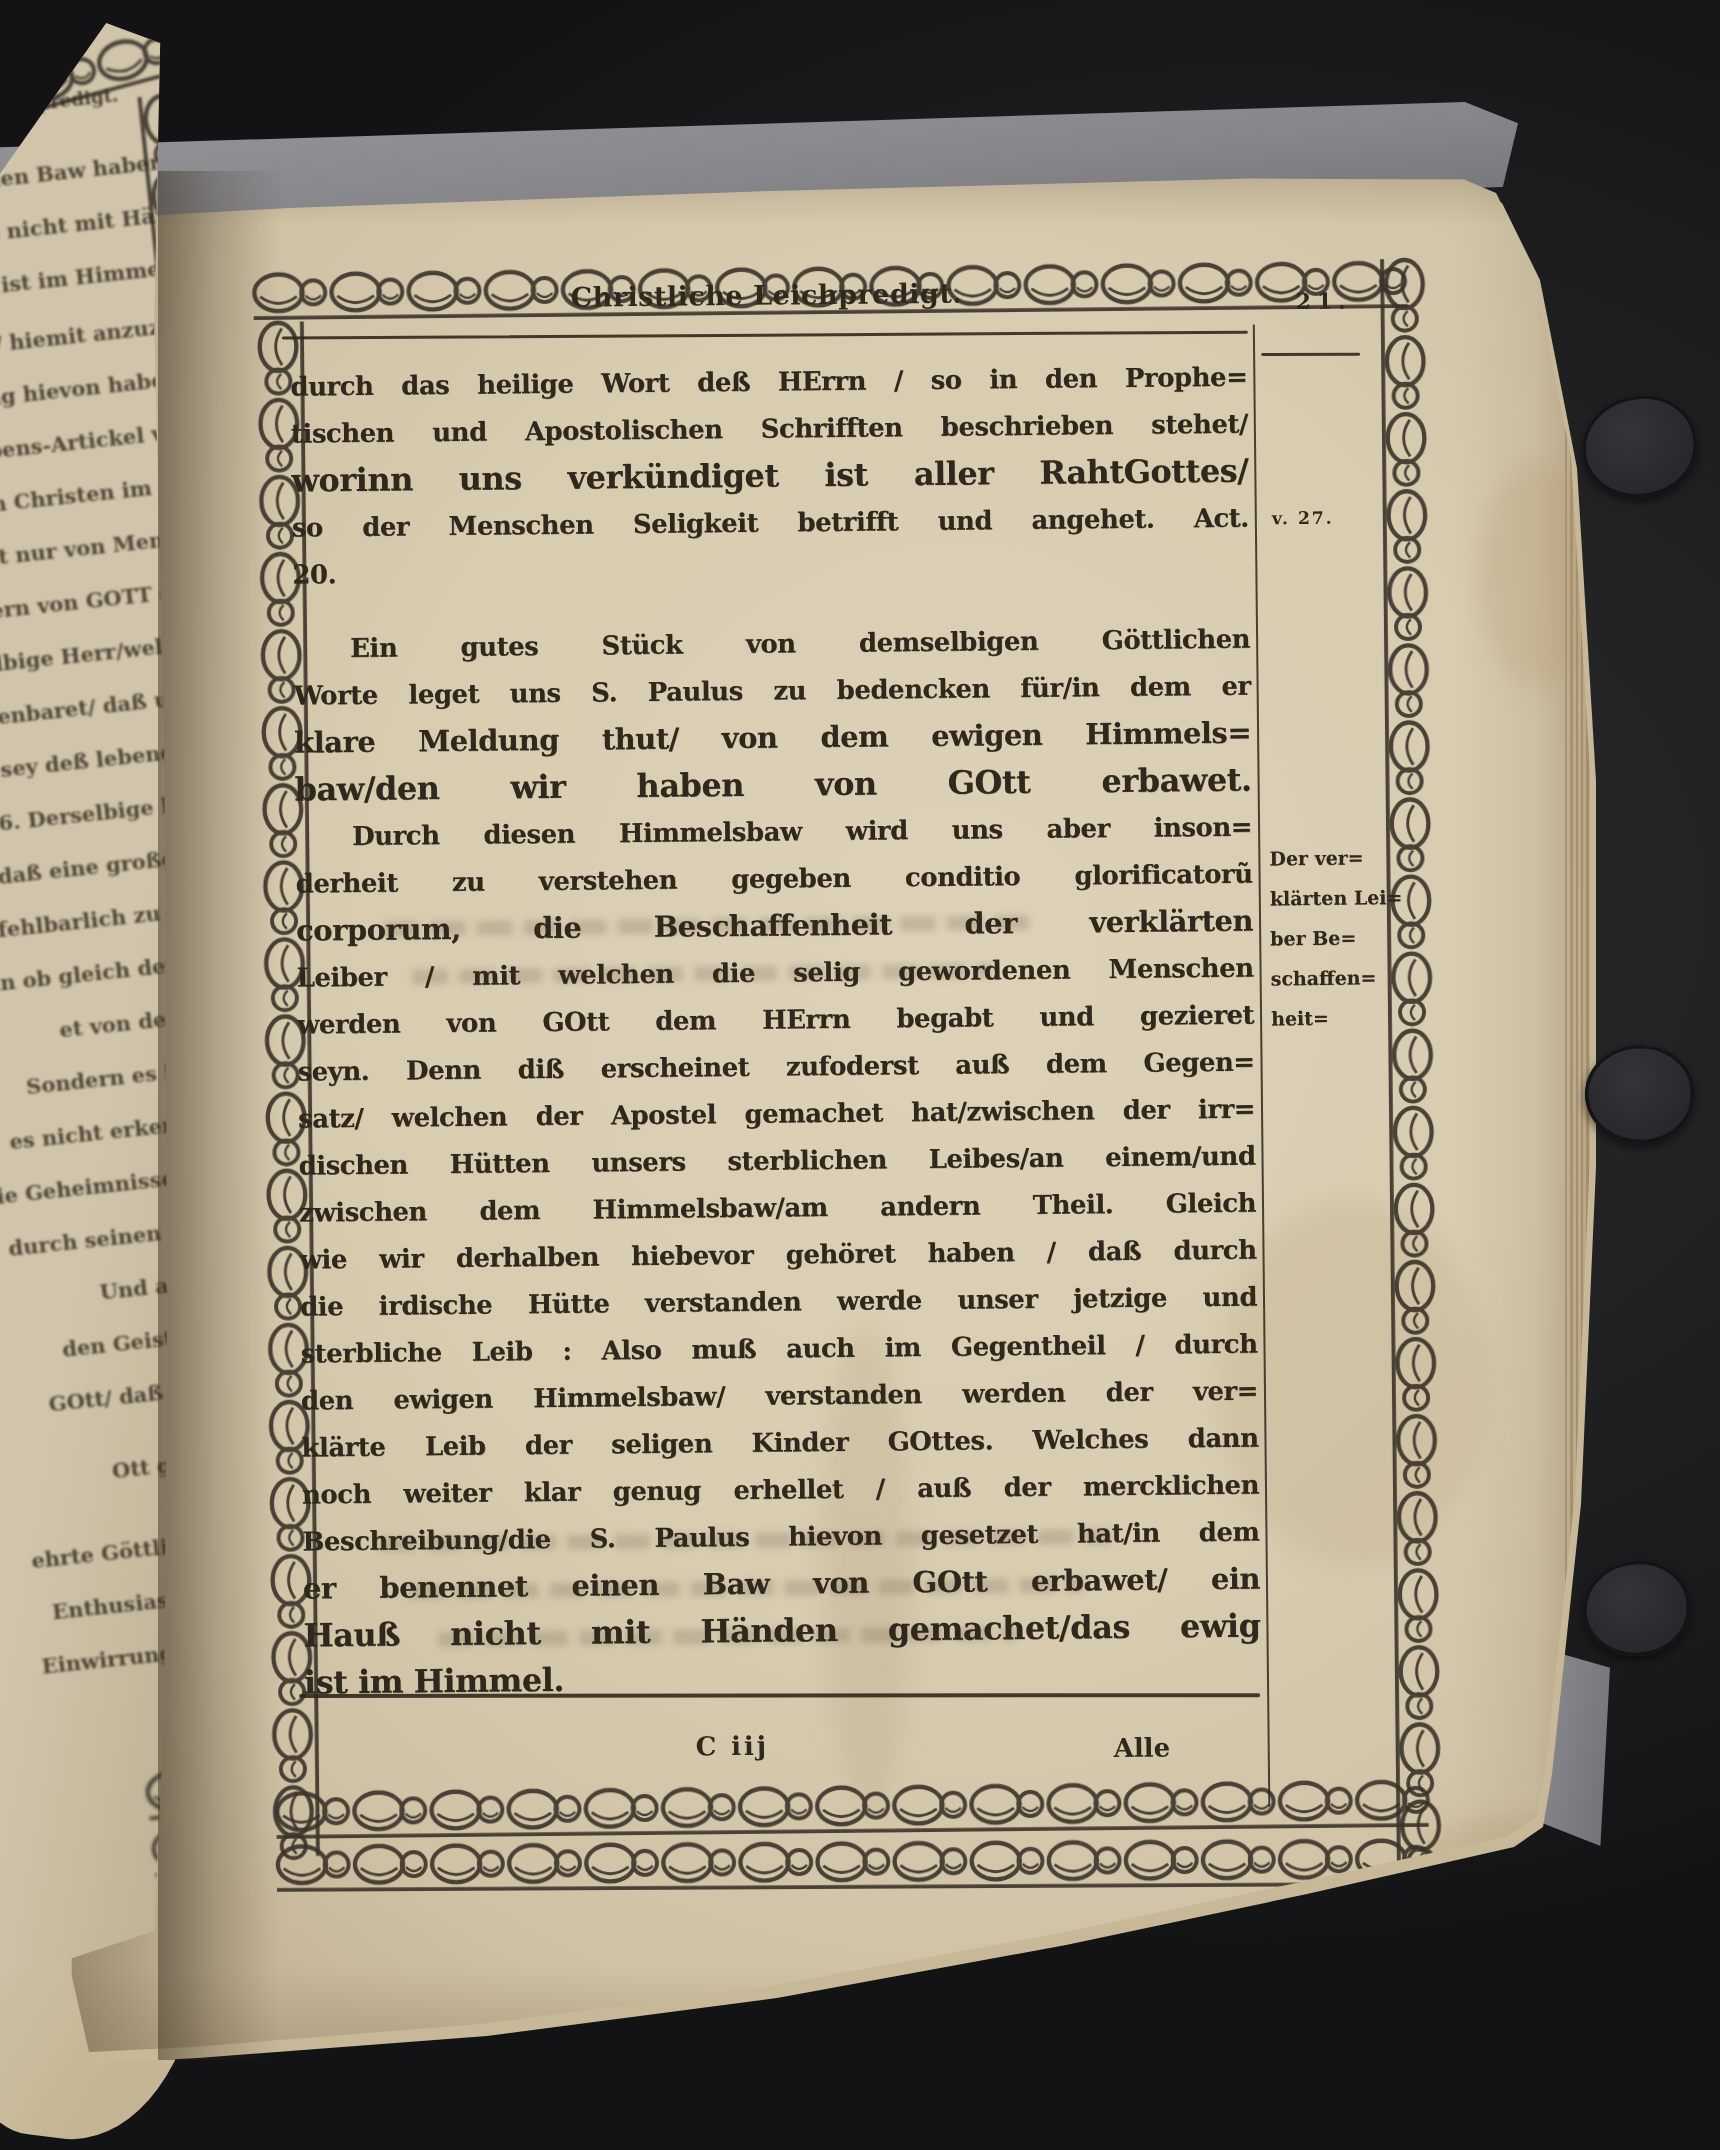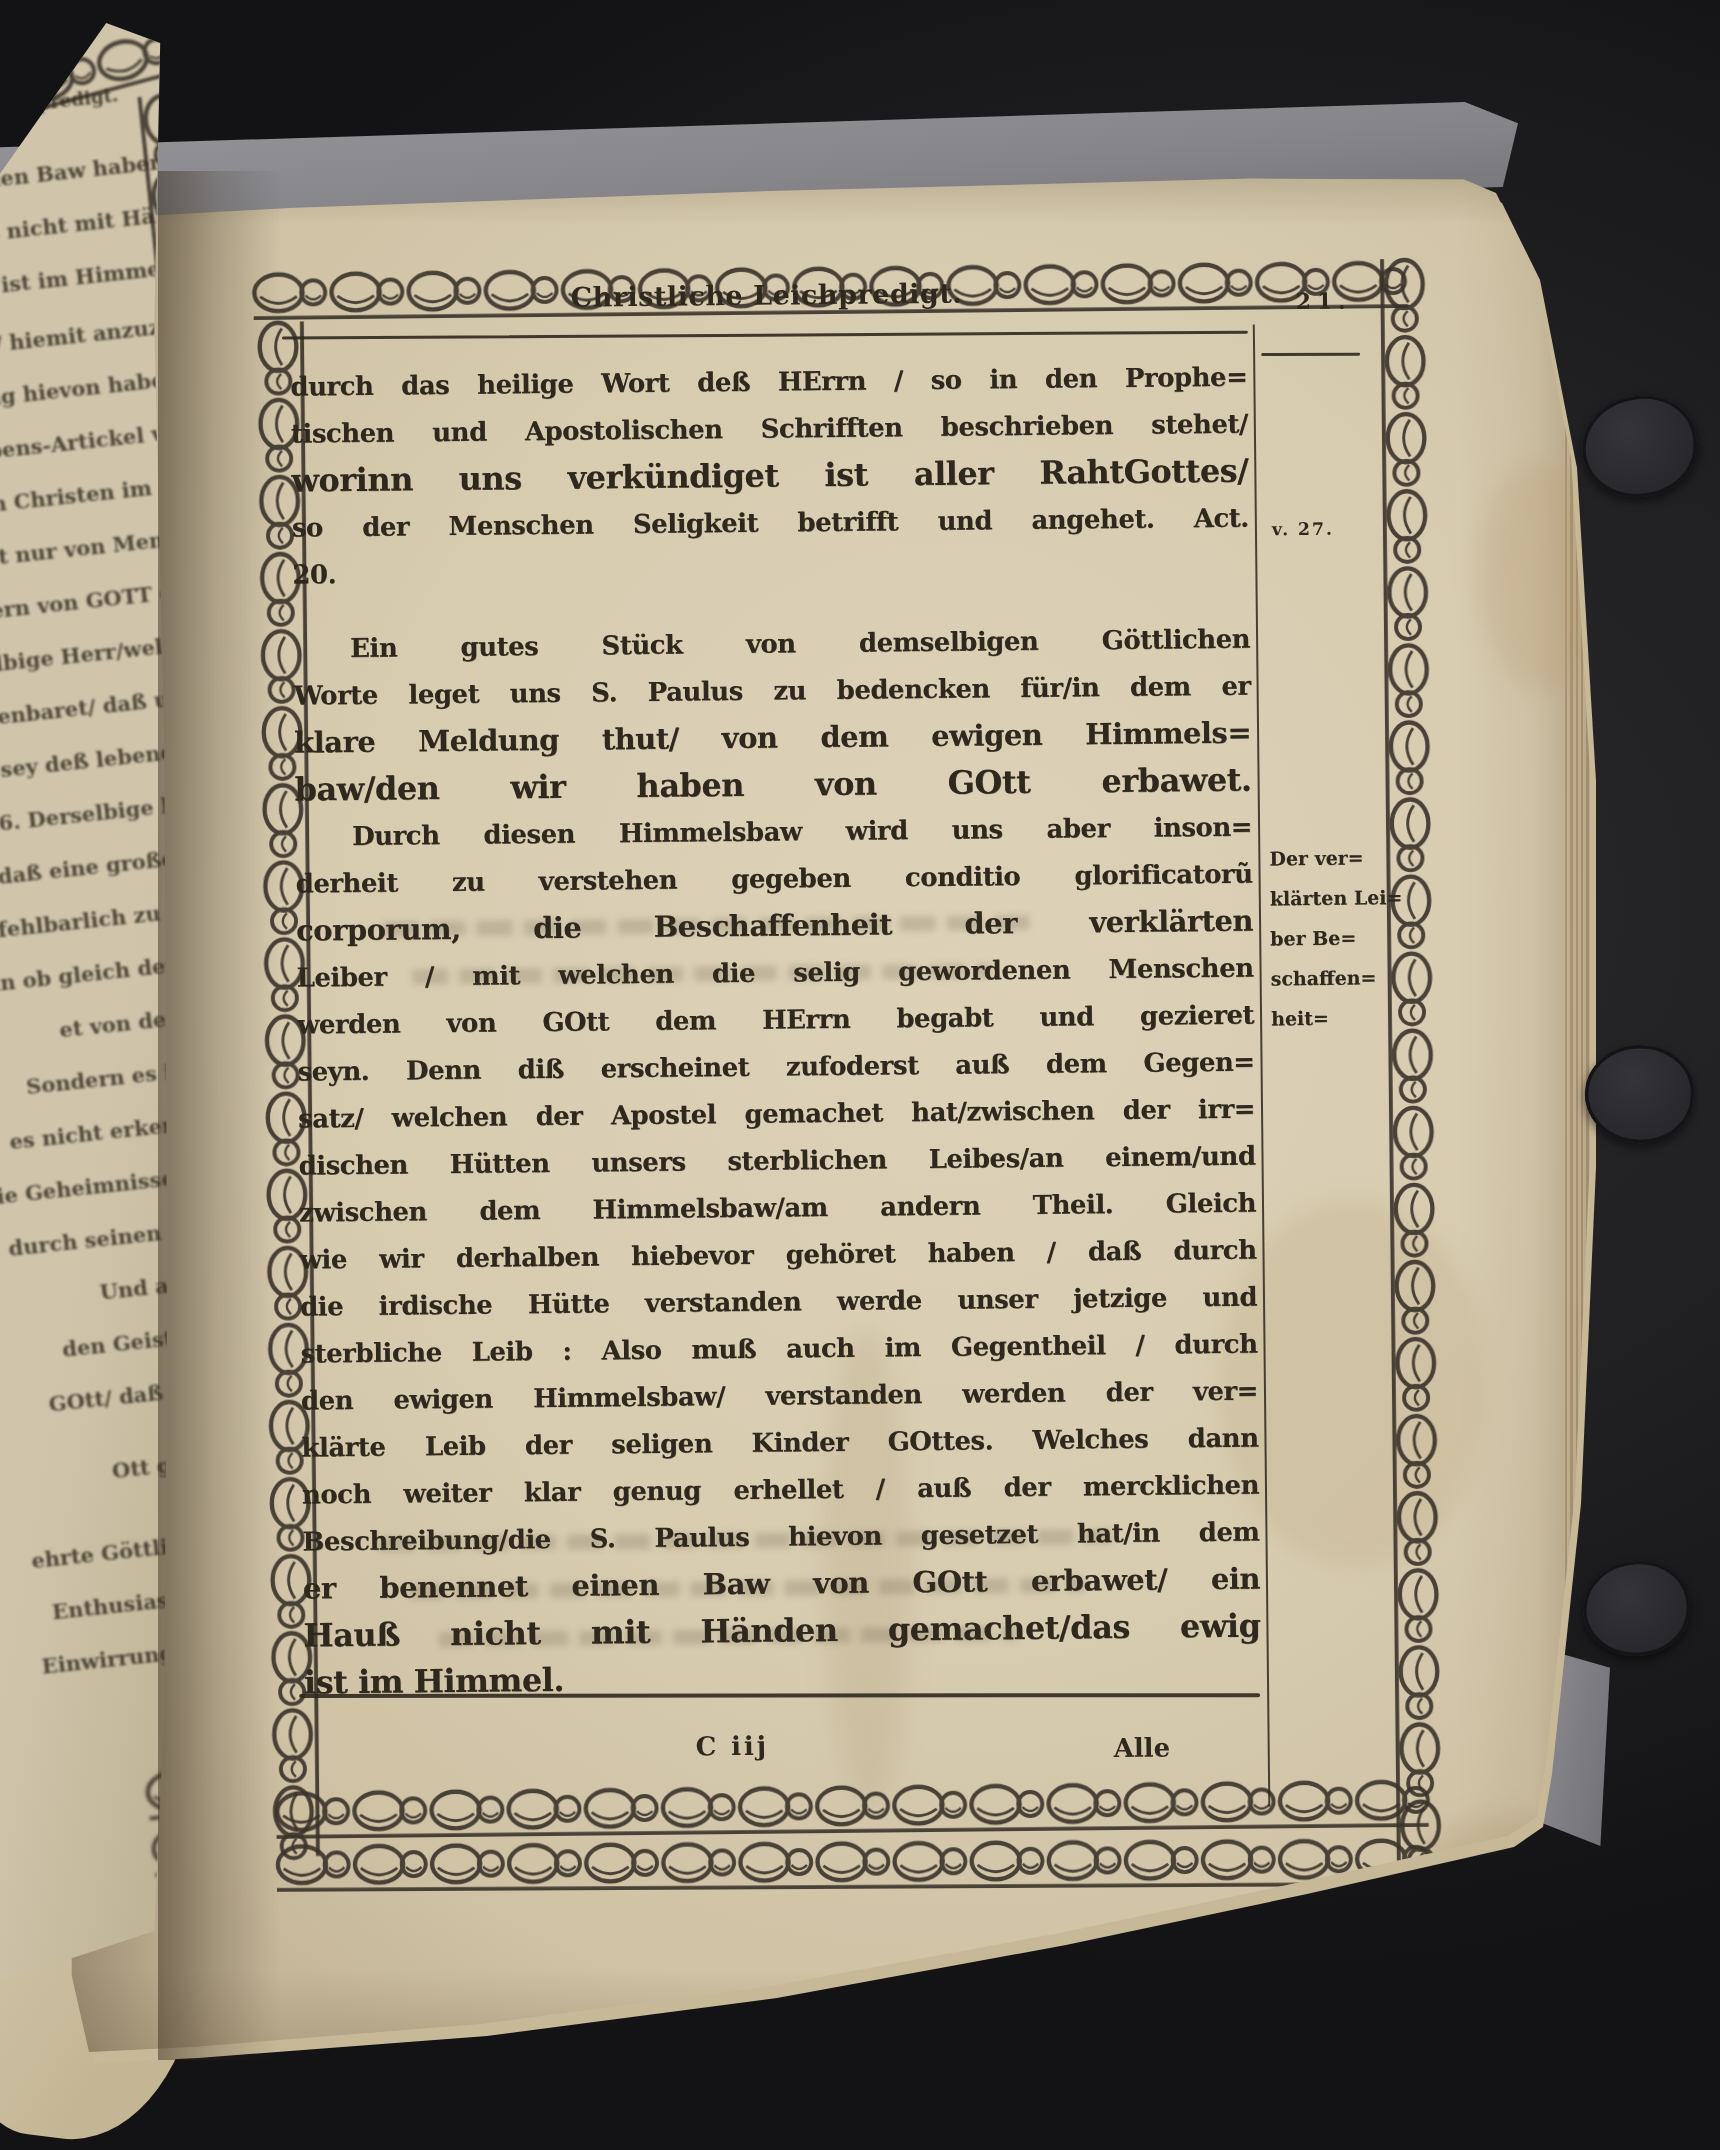--- a/index.html
+++ b/index.html
@@ -69,21 +69,21 @@
   .textblock{left:231px;top:189px;width:957px;}
   .ln{height:47px;line-height:47px;font-weight:700;font-size:26px;white-space:normal;
     letter-spacing:-0.5px;text-shadow:0.3px 0.4px 0.3px rgba(44,35,24,.45);}
   .j{text-align:justify;text-align-last:justify;}
   .l{font-size:29px;}
   .x{font-size:32px;}
   .ind{text-indent:57px;}
   .gap{margin-top:26.5px;}
 
   
-  .mverse{left:1211px;top:355px;font-size:17.3px;font-weight:700;letter-spacing:1.9px;}
+  .mverse{left:1211px;top:344px;font-size:17.3px;font-weight:700;letter-spacing:1.9px;}
   .mnote{left:1205px;top:674px;width:183px;}
   .mnote div{font-size:19px;font-weight:700;line-height:40px;white-space:nowrap;
     text-shadow:0.3px 0.4px 0.3px rgba(44,35,24,.4);}
 
   
   .sig{left:622px;top:1561px;font-size:26px;font-weight:700;letter-spacing:2.9px;}
   .cw{left:1040px;top:1567px;font-size:26px;font-weight:700;text-align:right;}
 
   
   .leaf{left:-5.8px;top:23px;width:195px;height:2005px;

